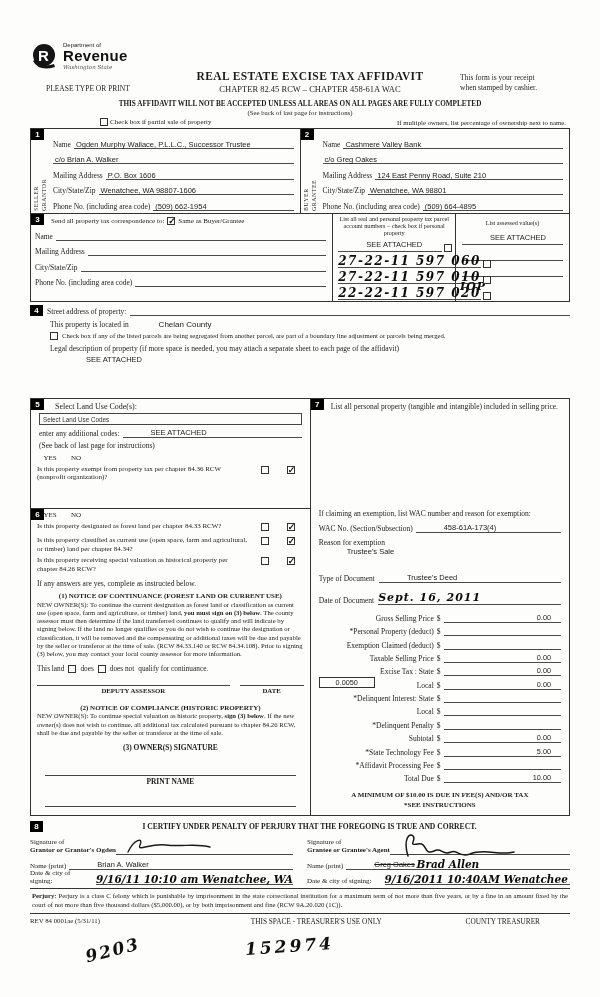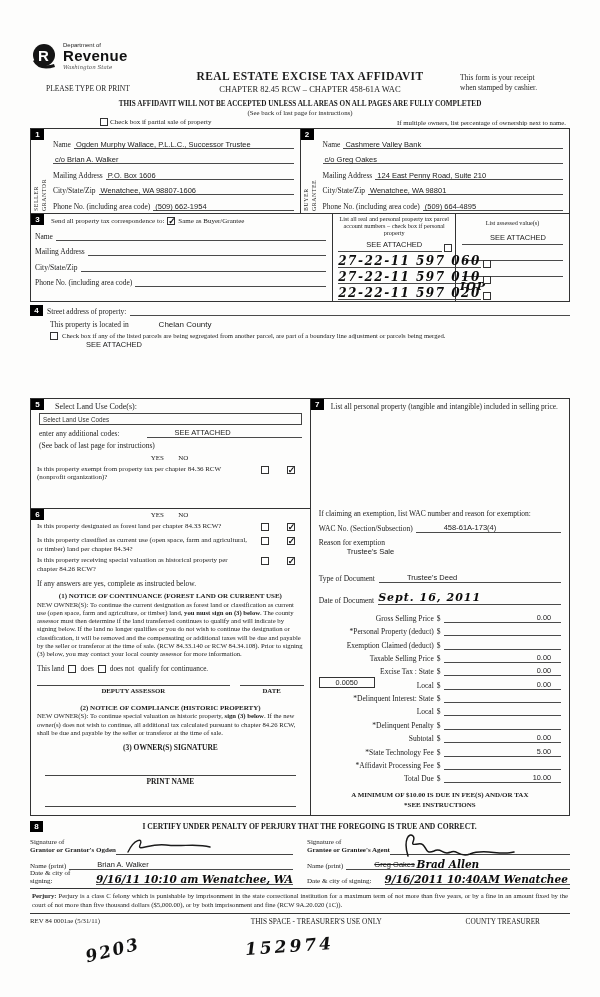--- a/index.html
+++ b/index.html
@@ -63,22 +63,22 @@
   .sec4 .legal { margin:4px 0 2px 20px; }
   .sec4 .legalval { margin-left:28px; }
 
   
   .main { display:flex; border:1px solid #333; height:418px; }
   .mleft { width:52%; border-right:1px solid #333; display:flex; flex-direction:column; }
   .sec5 { border-bottom:1px solid #333; position:relative; padding:3px 6px 2px 6px; height:110px; }
   .sec5 .numsq, .sec6 .numsq, .sec7 .numsq { position:absolute; left:0; top:0; }
   .sec5-title { margin-left:18px; font-size:8px; }
   .dropdown { border:1px solid #444; height:12px; margin:2px 2px 3px 2px; font:6.3px "Liberation Sans", sans-serif; color:#333; padding:2px 3px; }
-  .addl { display:flex; align-items:flex-end; font-size:7.5px; margin:1px 2px;gap:24px; }
-  .ynhead { display:flex; justify-content:center; font-size:7px; font-weight:normal; margin-top:4px; }
+  .addl { display:flex; align-items:flex-end; font-size:7.5px; margin:1px 2px; }
+  .ynhead { display:flex; justify-content:flex-start; font-size:7px; font-weight:normal; margin-top:4px; }
   .ynhead span { width:26px; text-align:center; }
   .qrow { display:flex; align-items:flex-start; font-size:7px; line-height:1.2; margin-top:3px; }
   .qrow .q { flex:1; padding-right:2px; }
   .qrow .c { width:26px; text-align:center; padding-top:1px; }
   .sec6 { position:relative; flex:1; padding:2px 6px 2px 6px; display:flex; flex-direction:column; }
   .grow { flex:1; }
   .b { font-weight:bold; }
   .n-title { font-weight:bold; font-size:7px; text-align:center; margin-top:4px; }
   .landrow { display:flex; align-items:center; gap:4px; font-size:7.3px; margin-top:6px; }
   .dep-row { display:flex; gap:10px; margin-top:12px; }
@@ -288,20 +288,21 @@
       <span class="fill"></span>
     </div>
     <div class="located">
       <span>This property is located in</span>
       <span class="typed" style="font-size:8px">Chelan County</span>
     </div>
     <div class="seg">
       <span class="cb" data-checked="false"></span>
       <span class="fine" style="flex:1">Check box if any of the listed parcels are being segregated from another parcel, are part of a boundary line adjustment or parcels being merged.</span>
     </div>
+    <div class="legal">Legal description of property (if more space is needed, you may attach a separate sheet to each page of the affidavit)</div>
     <div class="legalval typed">SEE ATTACHED</div>
   </div>
 
   <div class="main">
     <div class="mleft">
 
       <div class="sec5">
         <span class="numsq">5</span>
         <div class="sec5-title">Select Land Use Code(s):</div>
         <div class="dropdown">Select Land Use Codes</div>

